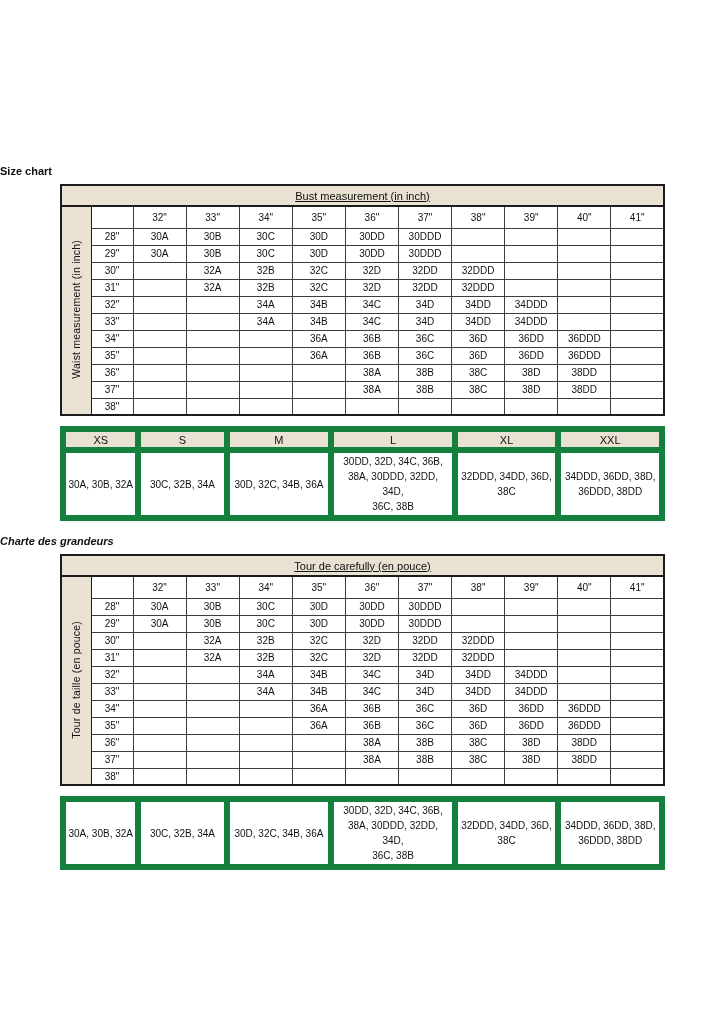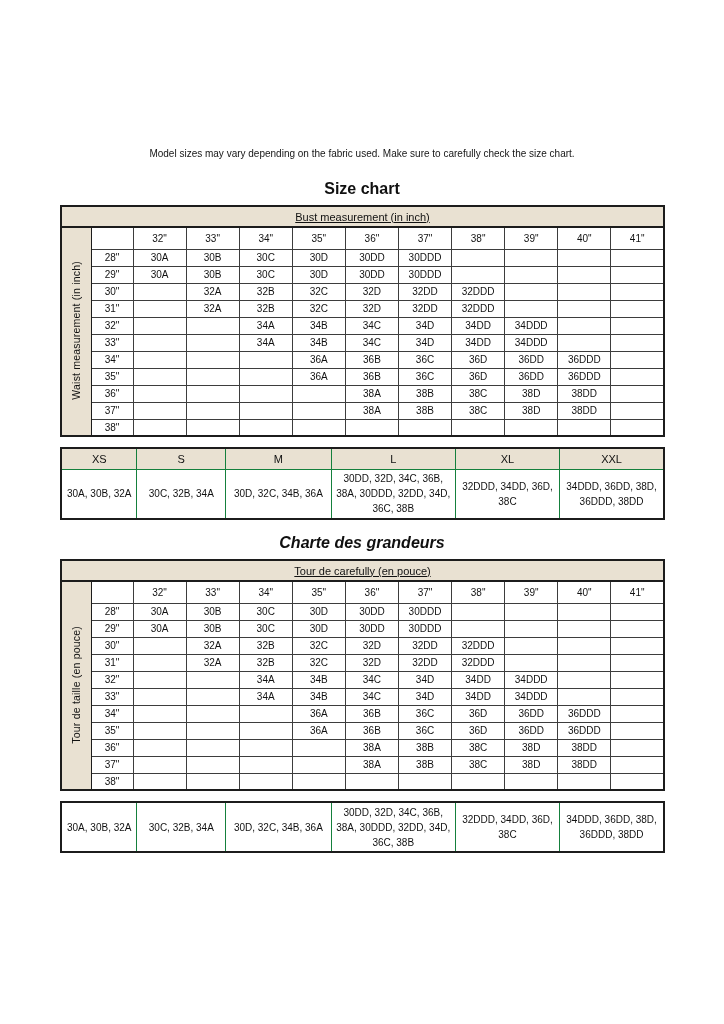--- a/index.html
+++ b/index.html
@@ -16,22 +16,21 @@
   .intro {
     padding-top: 146px;
     width: 640px;
     margin: 0 auto;
     text-align: center;
     font-size: 10px;
     line-height: 15px;
     color: #151515;
   }
   .section-title {
-    text-align: center;
-    font-size: 16px;
+    font-size: 11px;
     font-weight: bold;
     color: #101010;
   }
   .title-en { margin-top: 19px; }
   .title-fr { margin-top: 14px; font-style: italic; }
 
   
   table.measure {
     margin: 7px 0 0 60px;
     width: 605px;
@@ -72,21 +71,21 @@
 
   
   table.sizes {
     margin: 10px 0 0 60px;
     width: 605px;
     border-collapse: collapse;
     table-layout: fixed;
     border: 2px solid #1c1c1c;
   }
   table.sizes td {
-    border: 1px solid #15803d;
+    border: 6px solid #15803d;
     text-align: center;
     vertical-align: middle;
     padding: 1px 2px;
   }
   table.sizes tr.shead td {
     background: #e9e1d2;
     height: 21px;
     font-size: 11px;
   }
   table.sizes tr.sdata td {
@@ -97,21 +96,20 @@
     background: #ffffff;
   }
   .fr-measure { margin-top: 6px; }
 </style>
 </head>
 <body>
 
 <div class="page">
 
   <div class="intro">
-    <div>Model sizes may vary depending on the fabric used. Make sure to carefully check the size chart.</div>
   </div>
 
   <div class="section-title title-en">Size chart</div>
 
   <table class="measure" id="measure-en">
       <colgroup>
         <col style="width: 30px;">
         <col style="width: 42px;">
         <col>
         <col>

